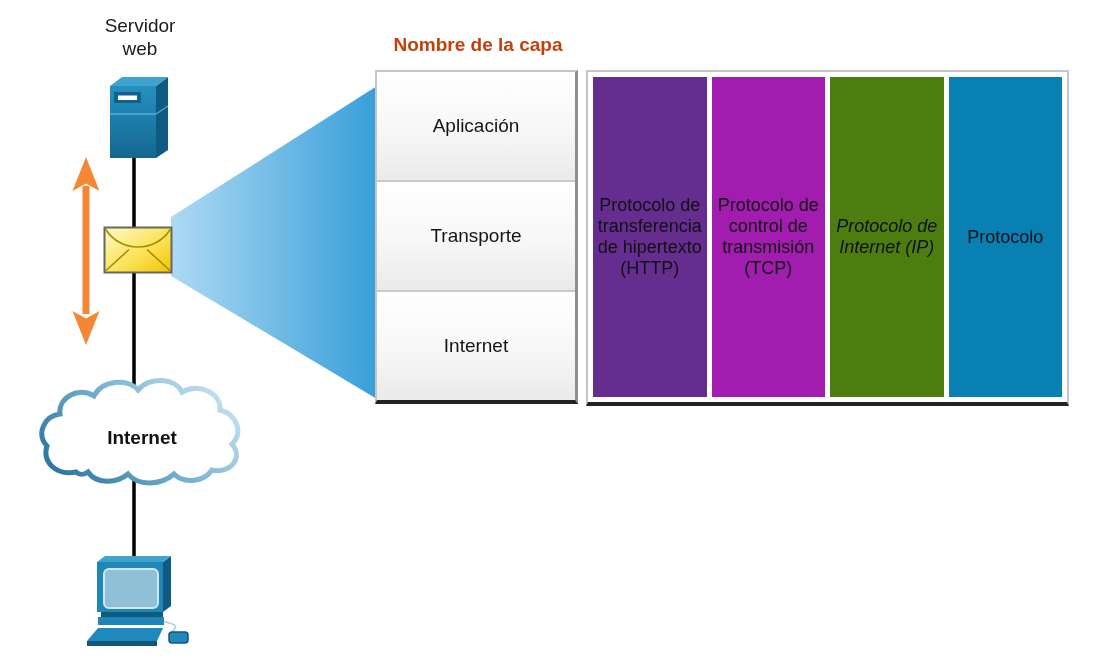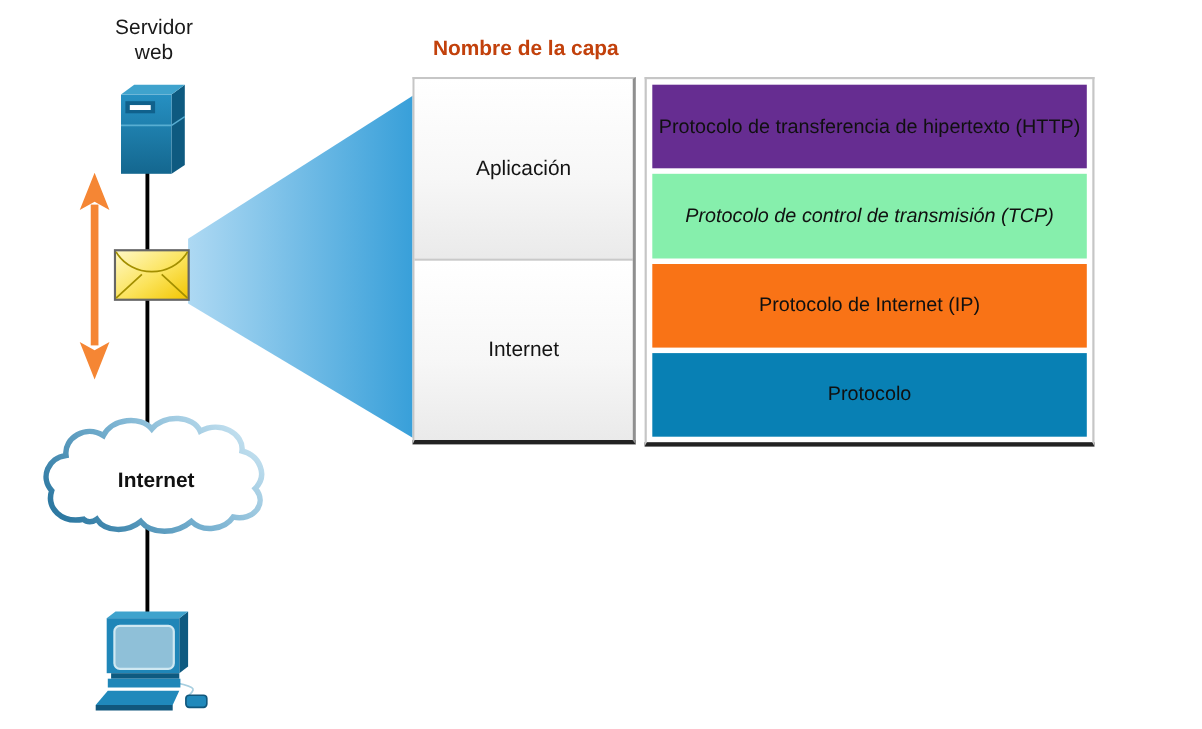--- a/index.html
+++ b/index.html
@@ -32,23 +32,23 @@
     border-bottom:4px solid #222;display:flex;flex-direction:column;
   }
   .layer-cell{
     flex:1;display:flex;align-items:center;justify-content:center;
     font-size:19px;color:#141414;
     background:linear-gradient(180deg,#ffffff 0%,#f7f7f7 55%,#eaeaea 100%);
   }
   .layer-cell + .layer-cell{border-top:2px solid #c9c9c9;}
 
   .proto-col{
-    left:586px;top:70px;width:409px;height:336px;box-sizing:border-box;
+    left:586px;top:70px;width:483px;height:336px;box-sizing:border-box;
     background:#fff;border:2px solid #c6c6c6;border-bottom:4px solid #222;
-    padding:5px;display:flex;flex-direction:column;gap:5px;
+    padding:5px;display:flex;flex-direction:row;gap:5px;
   }
   .proto-bar{
     flex:1;display:flex;align-items:center;justify-content:center;
     font-size:18px;color:#101010;text-align:center;
   }
 </style>
 </head>
 <body>
 
 <div class="canvas">
@@ -125,23 +125,24 @@
     <rect x="13" y="64" width="66" height="8" fill="#1f86b8"></rect>
     <polygon points="13,75 78,75 72,88 2,88" fill="#2089bb"></polygon>
     <polygon points="2,88 72,88 72,93 2,93" fill="#11577c"></polygon>
     <rect x="84" y="79" width="19" height="11" rx="3" fill="#2089bb" stroke="#11577c" stroke-width="1.5"></rect>
   </svg>
 
   <div class="abs hdr hdr-layer">Nombre de la capa</div>
 
   <div class="abs layer-col">
     <div class="layer-cell">Aplicación</div>
+    <div class="layer-cell">Transporte</div>
     <div class="layer-cell">Internet</div>
   </div>
 
   <div class="abs proto-col">
     <div class="proto-bar" style="background-color: rgb(102, 45, 145);">Protocolo de transferencia de hipertexto (HTTP)</div>
-    <div class="proto-bar" style="background-color: #86efac; font-style: italic;">Protocolo de control de transmisión (TCP)</div>
-    <div class="proto-bar" style="background-color: #f97316;">Protocolo de Internet (IP)</div>
+    <div class="proto-bar" style="background-color: #a21caf;">Protocolo de control de transmisión (TCP)</div>
+    <div class="proto-bar" style="background-color: #4d7c0f; font-style: italic;">Protocolo de Internet (IP)</div>
     <div class="proto-bar" style="background-color: rgb(8, 128, 180);">Protocolo</div>
   </div>
 
 </div>
 
 </body></html>

